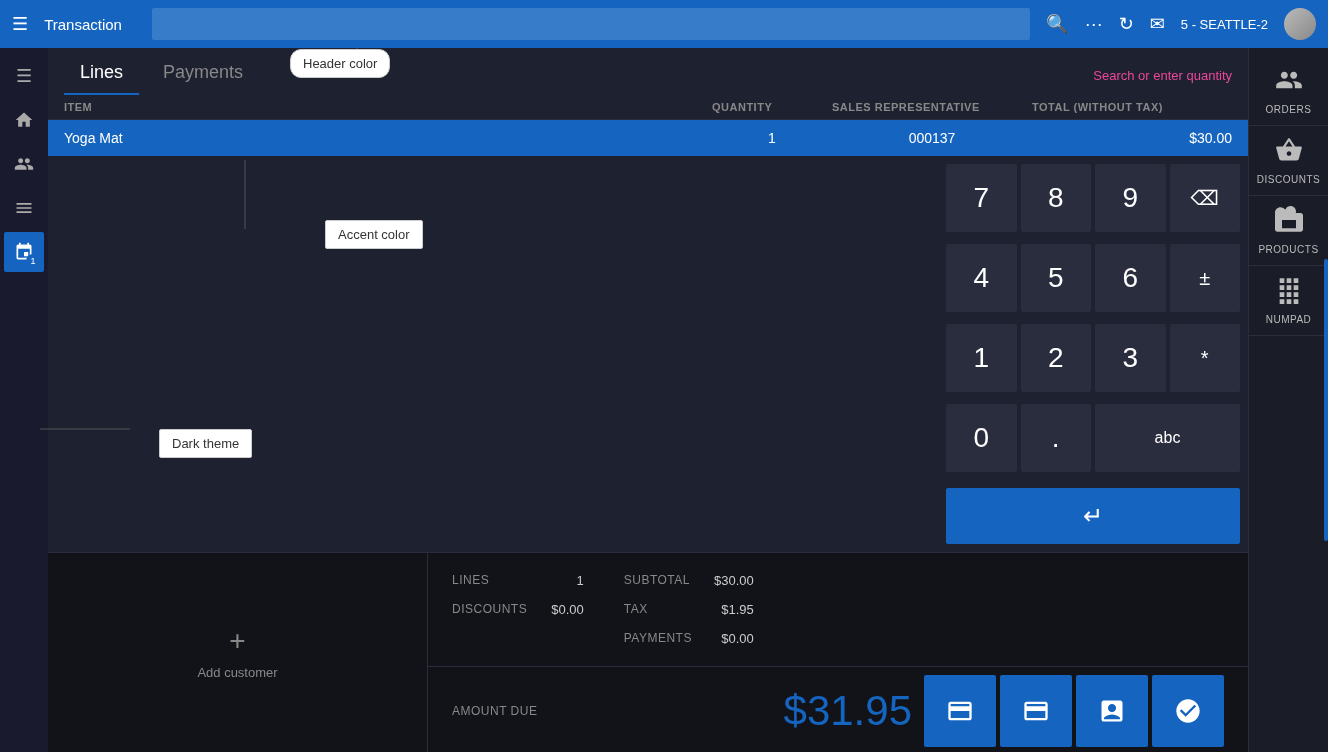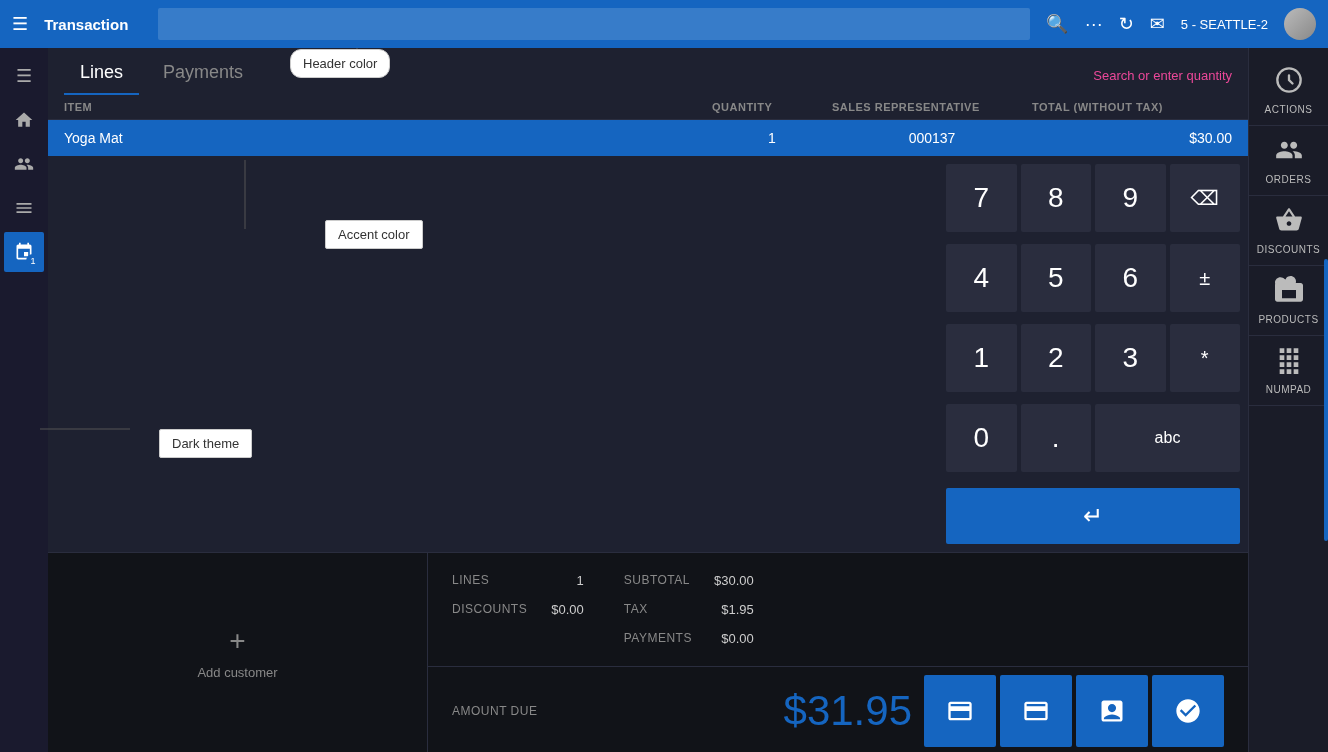--- a/index.html
+++ b/index.html
@@ -9,21 +9,21 @@
     .top-bar {
       background: #1565c0;
       height: 48px;
       display: flex;
       align-items: center;
       padding: 0 12px;
       gap: 8px;
       flex-shrink: 0;
     }
     .top-bar-menu { font-size: 18px; color: #fff; cursor: pointer; margin-right: 8px; }
-    .top-bar-title { color: #fff; font-size: 15px; font-weight: 700; margin-right: 22px; }
+    .top-bar-title { color: #fff; font-size: 15px; font-weight: 400; margin-right: 22px; }
     .top-bar-search {
       flex: 1;
       background: rgba(255,255,255,0.15);
       border: none;
       height: 32px;
       border-radius: 2px;
       color: #fff;
       padding: 0 12px;
       font-size: 14px;
     }
@@ -448,29 +448,20 @@
           </div>
         </div>
       </div>
 
     </div>
 
     <div class="right-panel" style="position:relative;">
       <div class="right-panel-item">
         <span class="rp-icon">
           <svg width="28" height="28" viewBox="0 0 24 24" fill="#bbb">
-              <circle cx="12" cy="12" r="10" stroke="#bbb" stroke-width="2" fill="none"></circle>
-              <path d="M12 8v4l3 3" stroke="#bbb" stroke-width="2" fill="none" stroke-linecap="round"></path>
-            </svg>
-        </span>
-        <span class="rp-label">ACTIONS</span>
-      </div>
-      <div class="right-panel-item">
-        <span class="rp-icon">
-          <svg width="28" height="28" viewBox="0 0 24 24" fill="#bbb">
               <path d="M16 11c1.66 0 2.99-1.34 2.99-3S17.66 5 16 5c-1.66 0-3 1.34-3 3s1.34 3 3 3zm-8 0c1.66 0 2.99-1.34 2.99-3S9.66 5 8 5C6.34 5 5 6.34 5 8s1.34 3 3 3zm0 2c-2.33 0-7 1.17-7 3.5V19h14v-2.5c0-2.33-4.67-3.5-7-3.5zm8 0c-.29 0-.62.02-.97.05 1.16.84 1.97 1.97 1.97 3.45V19h6v-2.5c0-2.33-4.67-3.5-7-3.5z"></path>
             </svg>
         </span>
         <span class="rp-label">ORDERS</span>
       </div>
       <div class="right-panel-item">
         <span class="rp-icon">
           <svg width="28" height="28" viewBox="0 0 24 24" fill="#bbb">
               <path d="M17.21 9l-4.38-6.56c-.19-.28-.51-.42-.83-.42-.32 0-.64.14-.83.43L6.79 9H2c-.55 0-1 .45-1 1 0 .09.01.18.04.27l2.54 9.27c.23.84 1 1.46 1.92 1.46h13c.92 0 1.69-.62 1.93-1.46l2.54-9.27L23 10c0-.55-.45-1-1-1h-4.79zM9 9l3-4.4L15 9H9zm3 8c-1.1 0-2-.9-2-2s.9-2 2-2 2 .9 2 2-.9 2-2 2z"></path>
             </svg>

